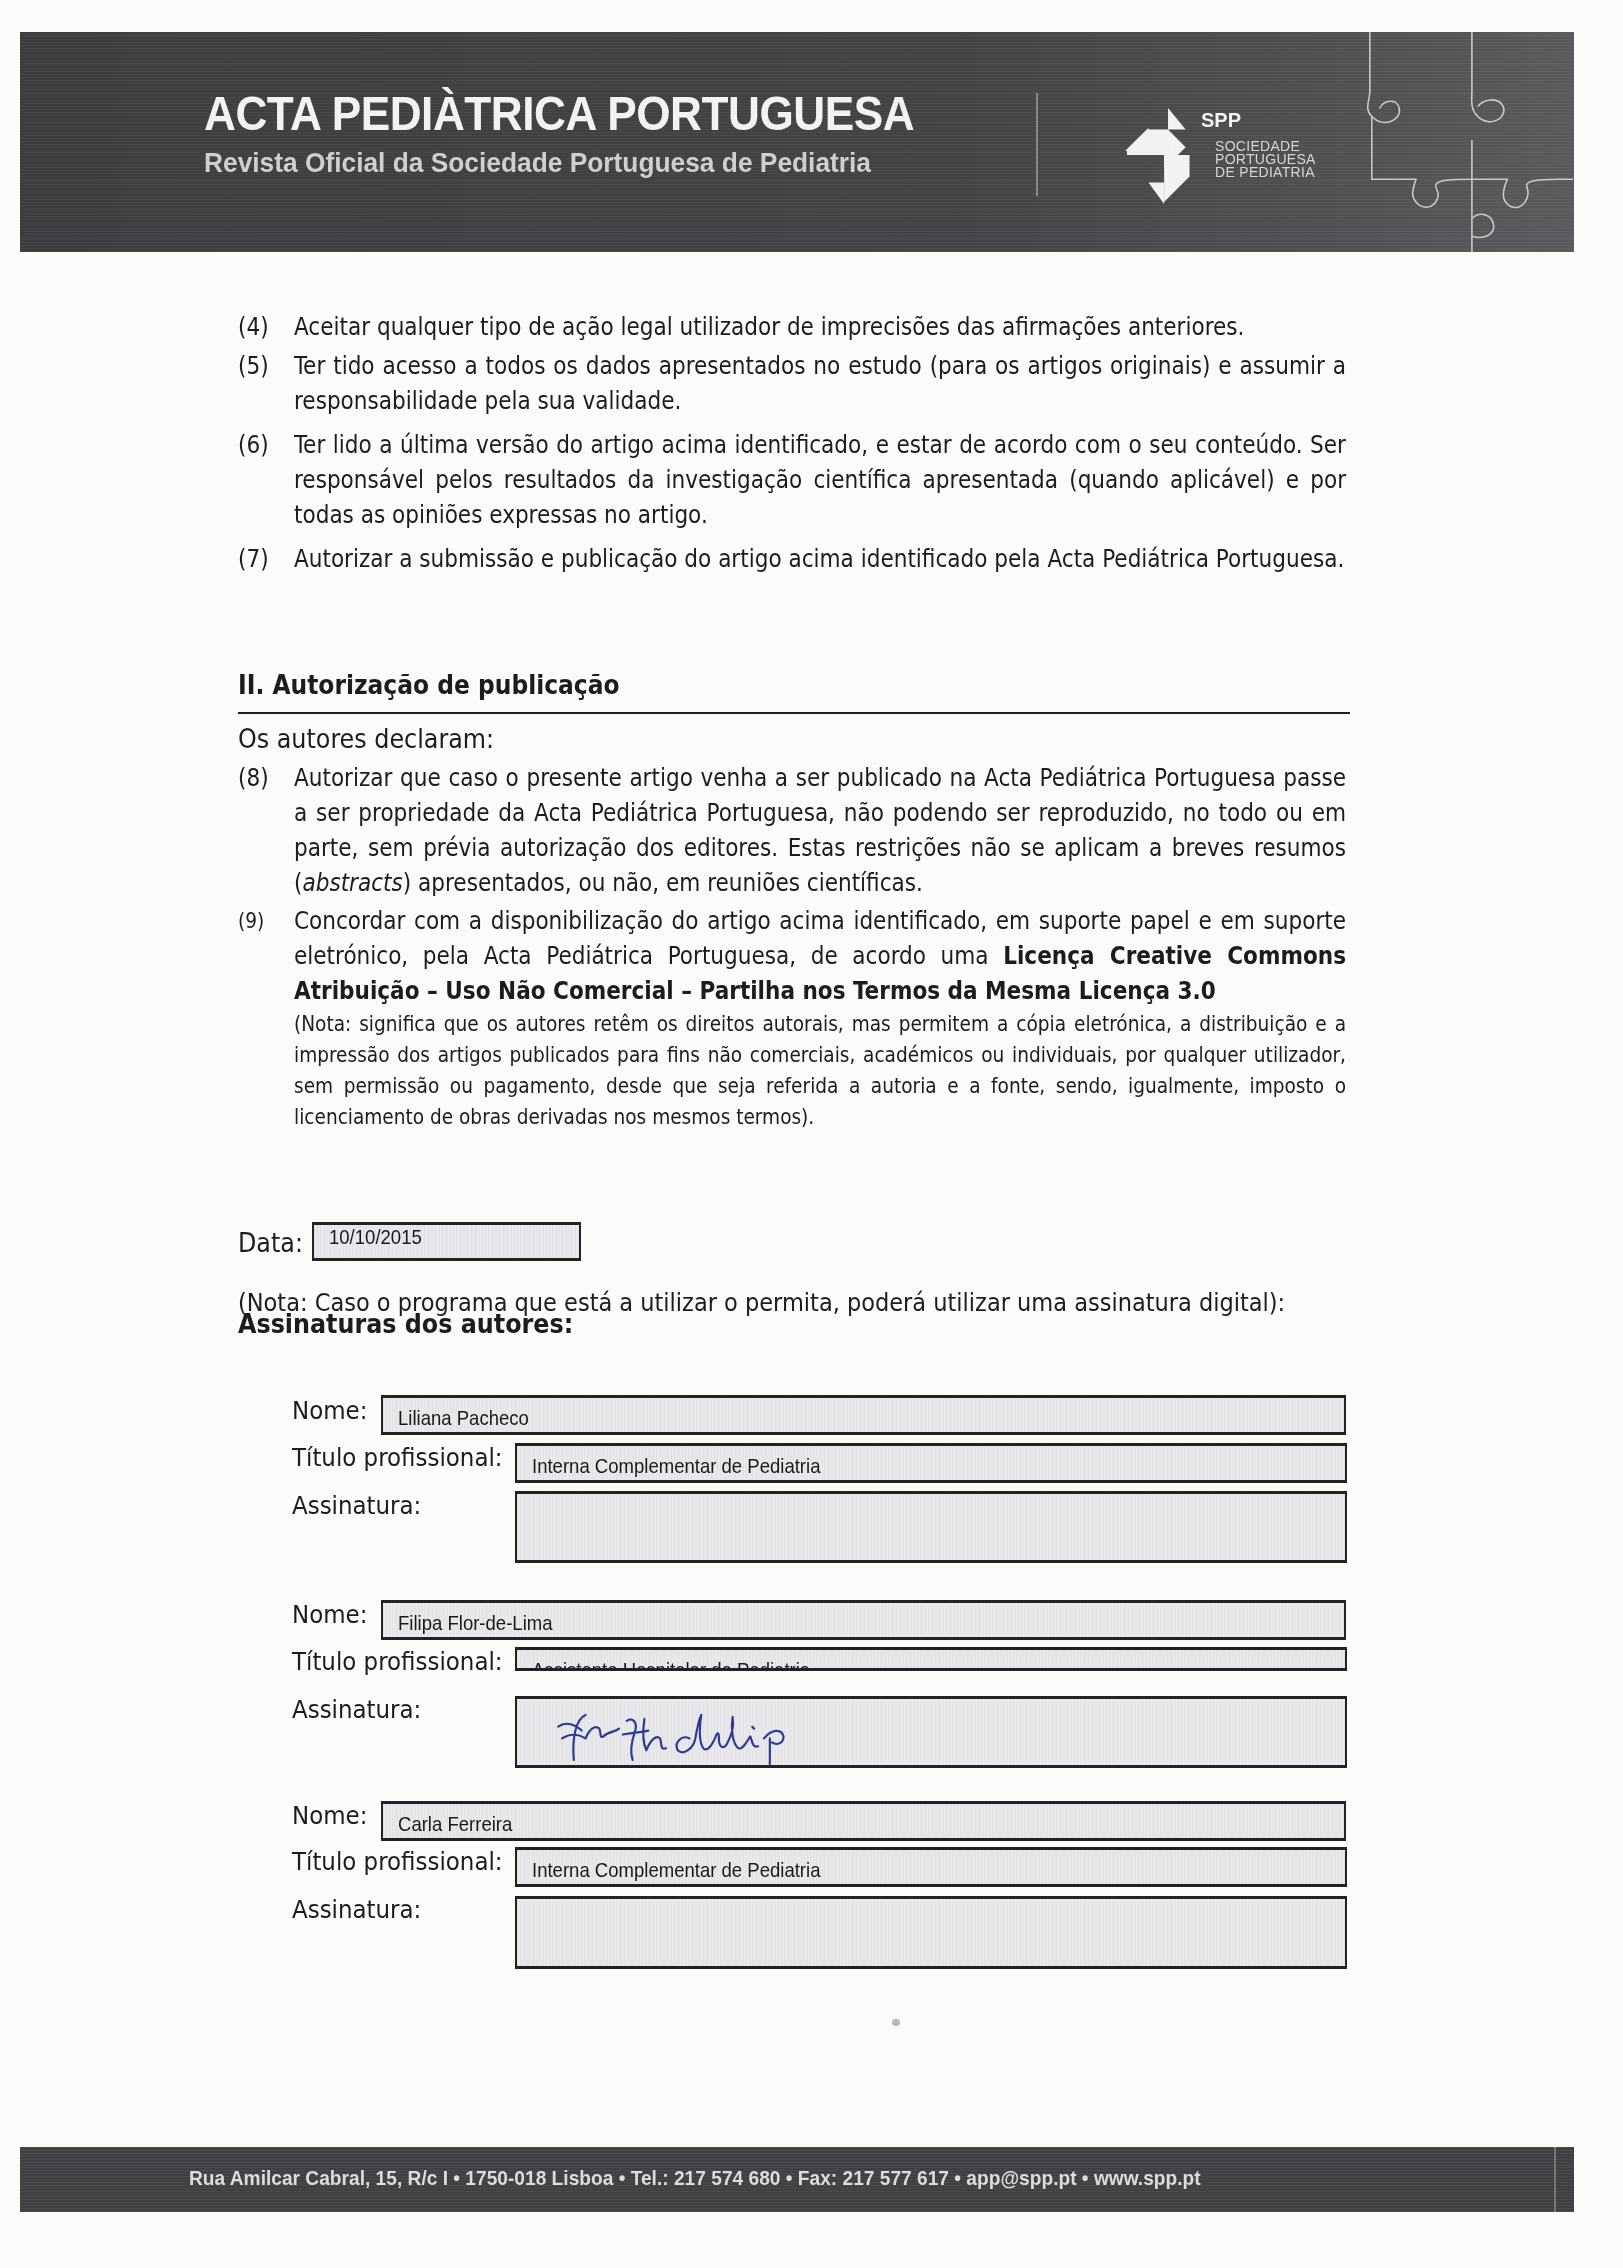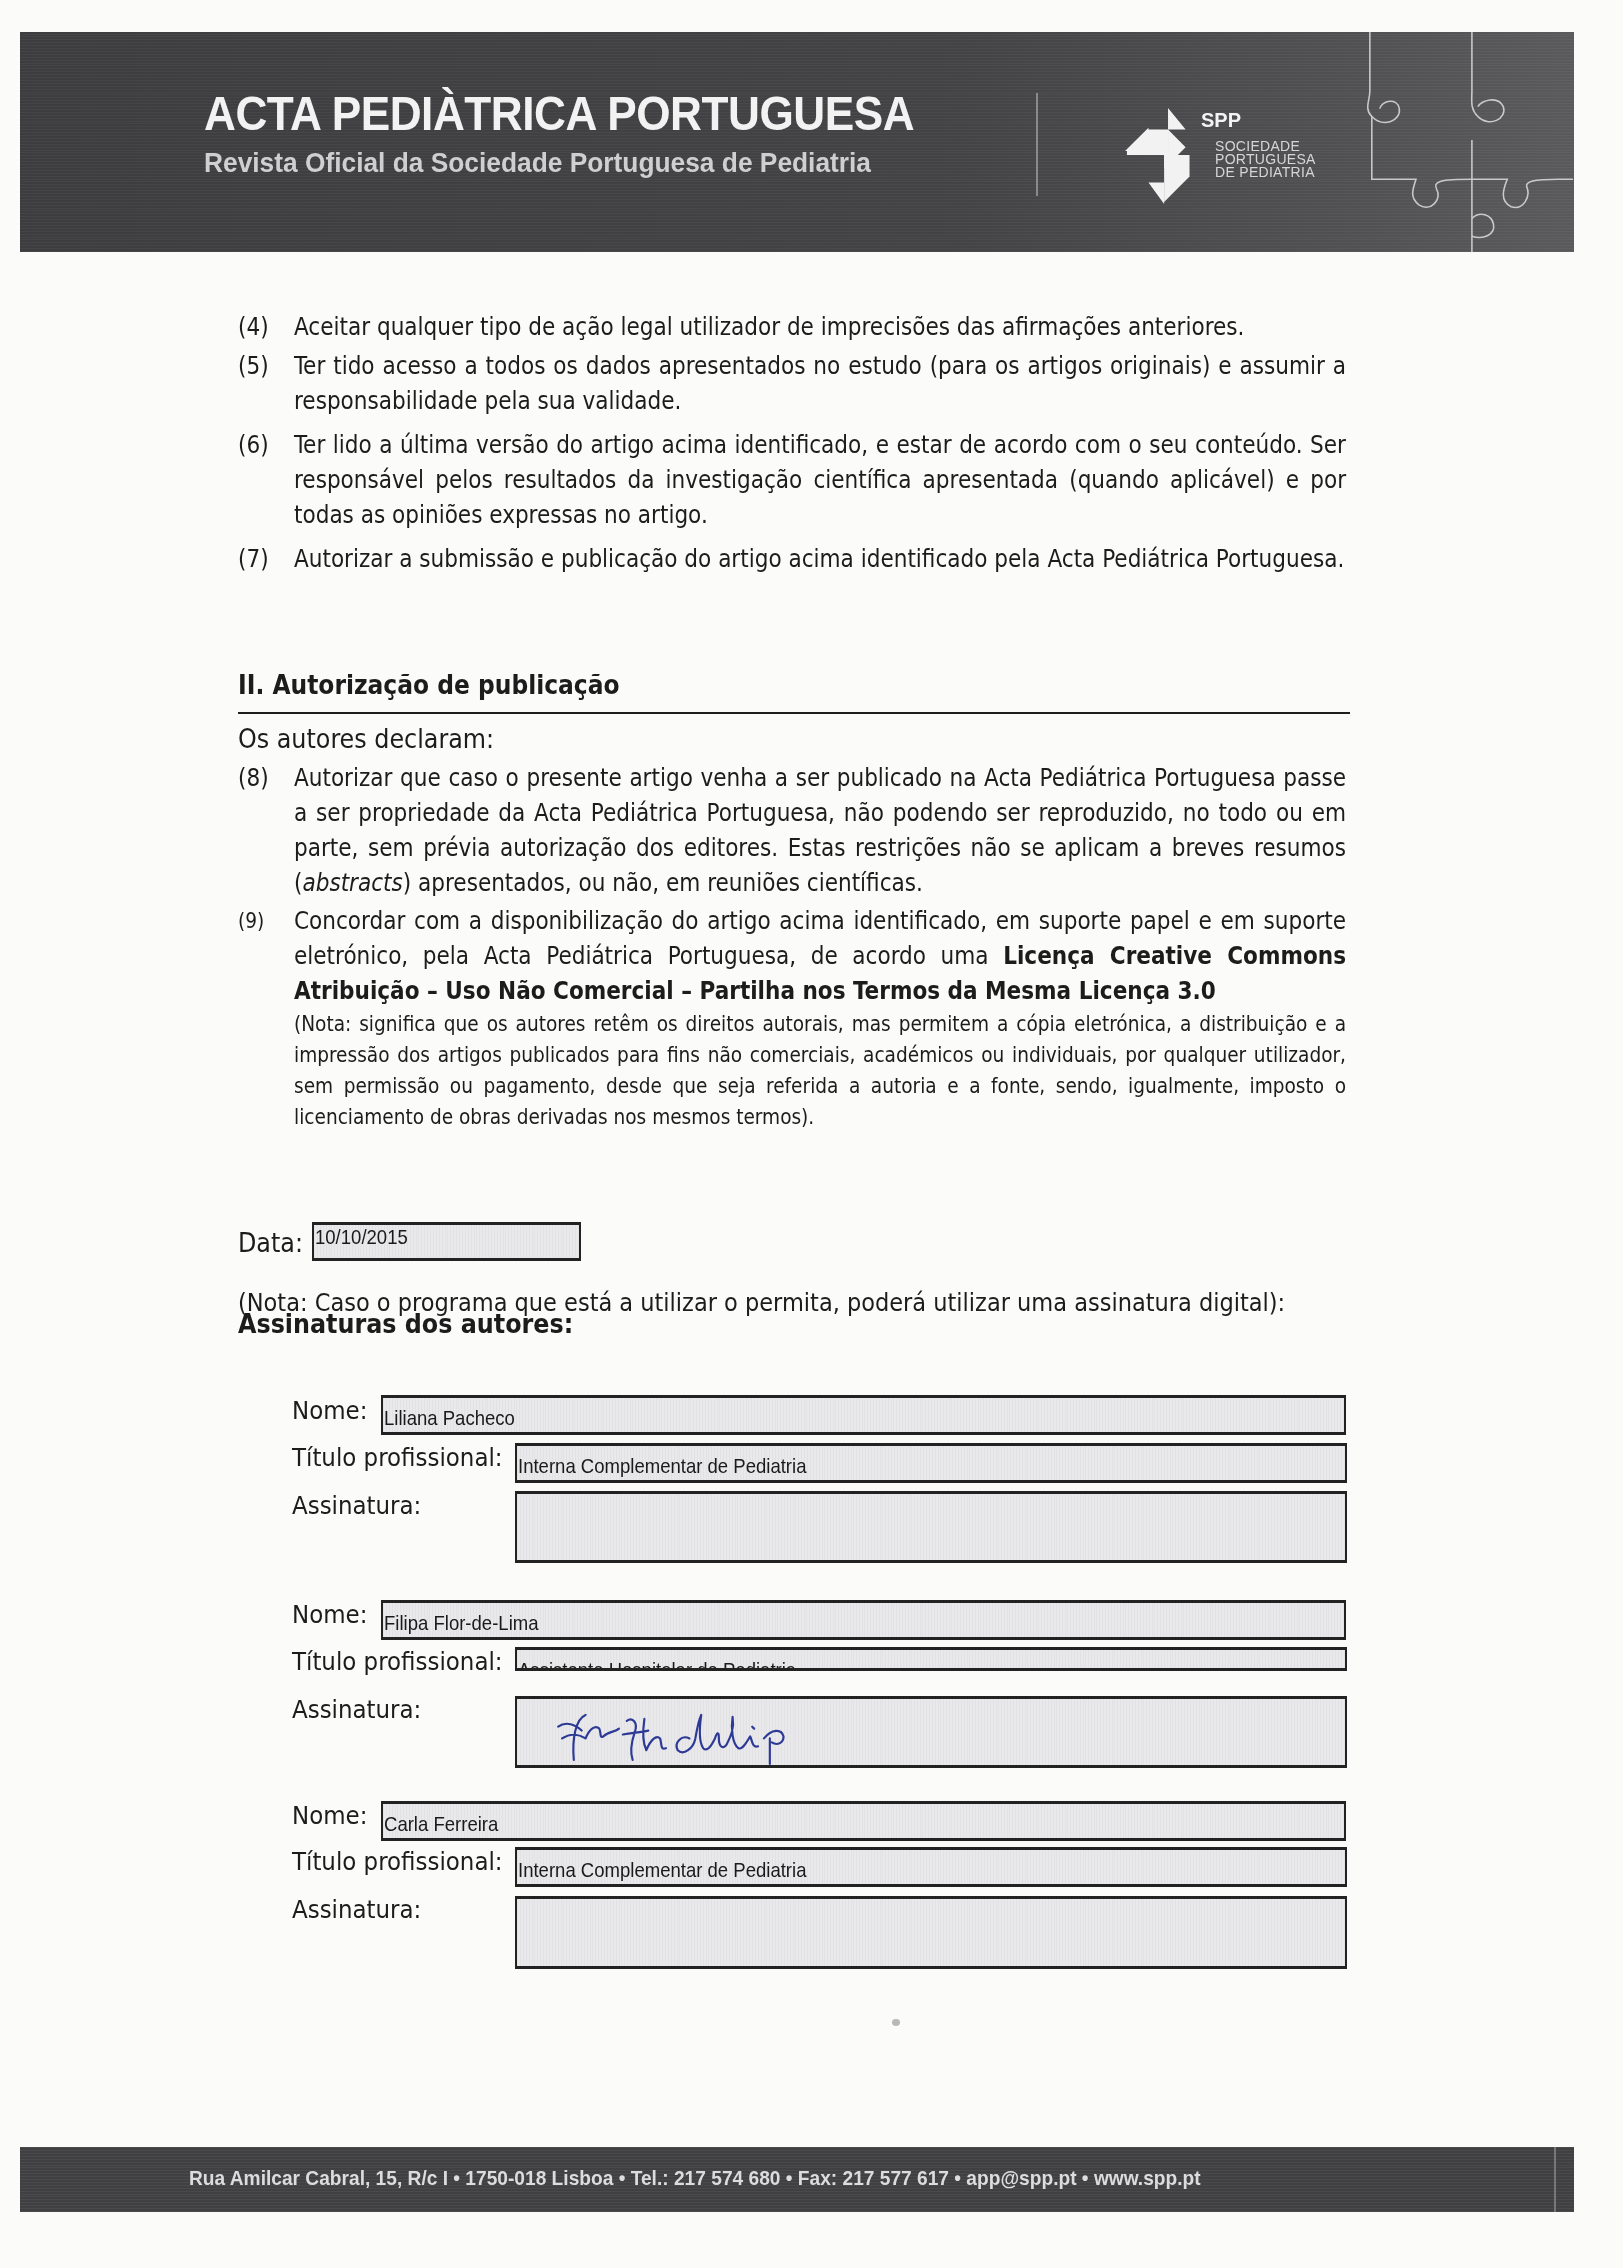--- a/index.html
+++ b/index.html
@@ -54,21 +54,21 @@
   #section2-intro { left: 238px; top: 723px; font-size: 26.5px; }
 
   .lbl { position: absolute; font-size: 25.5px; white-space: nowrap; }
   .field {
     position: absolute; box-sizing: border-box;
     border: 2.9px solid #222; border-top-width: 3.9px; border-bottom-width: 3.9px;
     background:
       repeating-linear-gradient(90deg, rgba(0,0,0,0.03) 0 1px, rgba(0,0,0,0) 1px 2.9px),
       #e9e8ea;
     font-family: "Liberation Sans", sans-serif; font-size: 20.6px; color: #1a1a1a;
-    padding-left: 1px; white-space: nowrap; overflow: hidden;
+    padding-left: 15px; white-space: nowrap; overflow: hidden;
     transform-origin: left center;
   }
   .field span { display: inline-block; transform: scaleX(0.9); transform-origin: left center; }
 
   #signatures-heading { left: 238px; top: 1308px; font-weight: bold; font-size: 26.5px; text-align: center; }
   #signatures-note { left: 238px; top: 1288px; font-size: 25px; }
 
   
   #footer {
     left: 19.6px; top: 2147px; width: 1554px; height: 65px;

